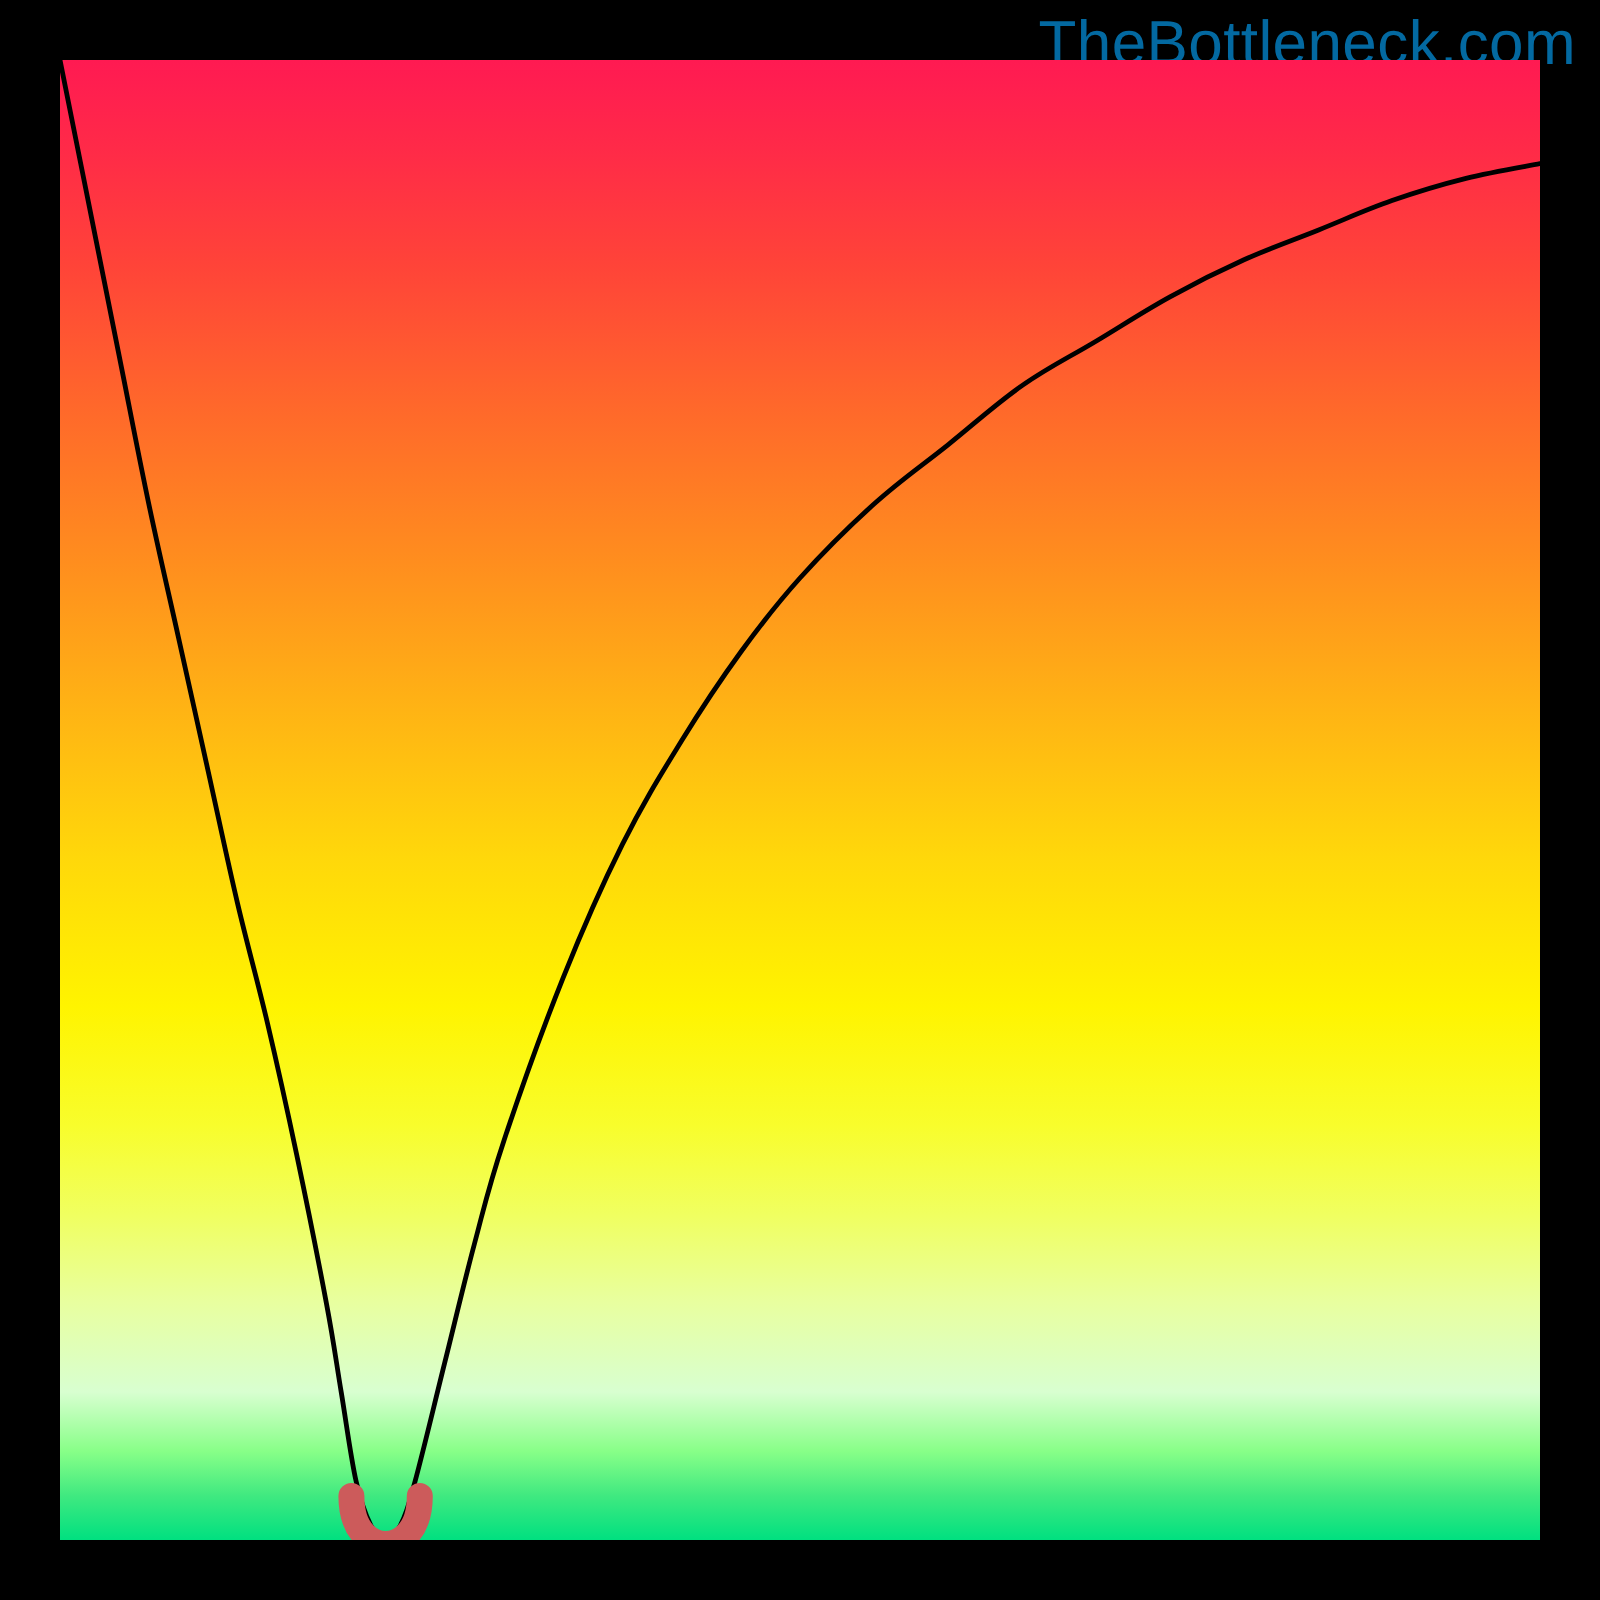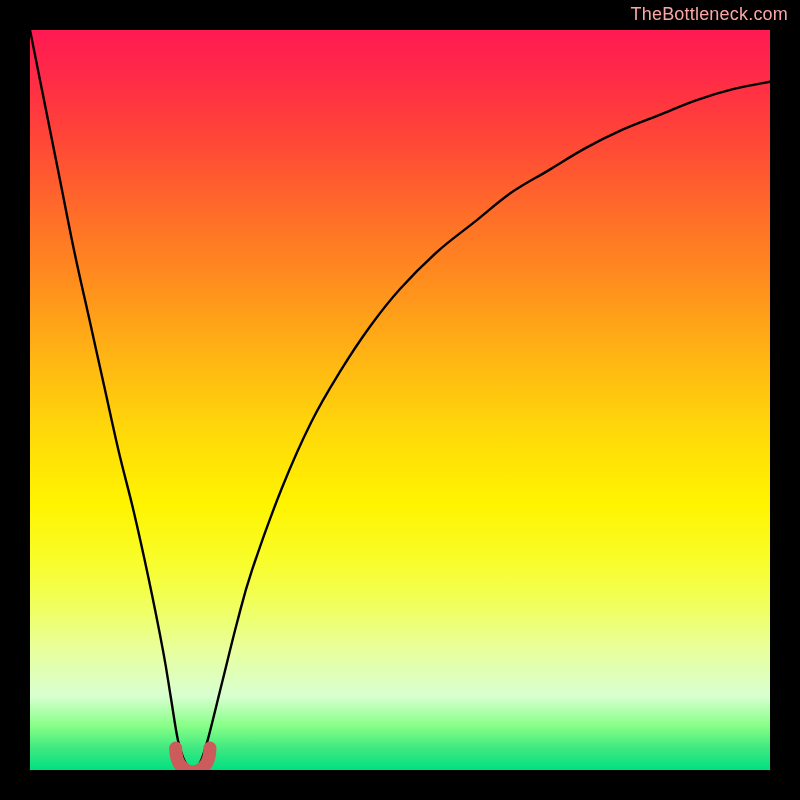--- a/index.html
+++ b/index.html
@@ -40,22 +40,22 @@
       #d8ffd0 90%,
       #88ff88 94%,
       #40e980 97%,
       #00e080 100%
     );
   }
   .watermark {
     position: absolute;
     top: 4px;
     right: 12px;
-    color: #fca5a5;
-    font-size: 18px;
+    color: #0369a1;
+    font-size: 31px;
     font-weight: 500;
     letter-spacing: 0.2px;
     user-select: none;
   }
   svg.curve {
     position: absolute;
     left: 0;
     top: 0;
     width: 740px;
     height: 740px;

